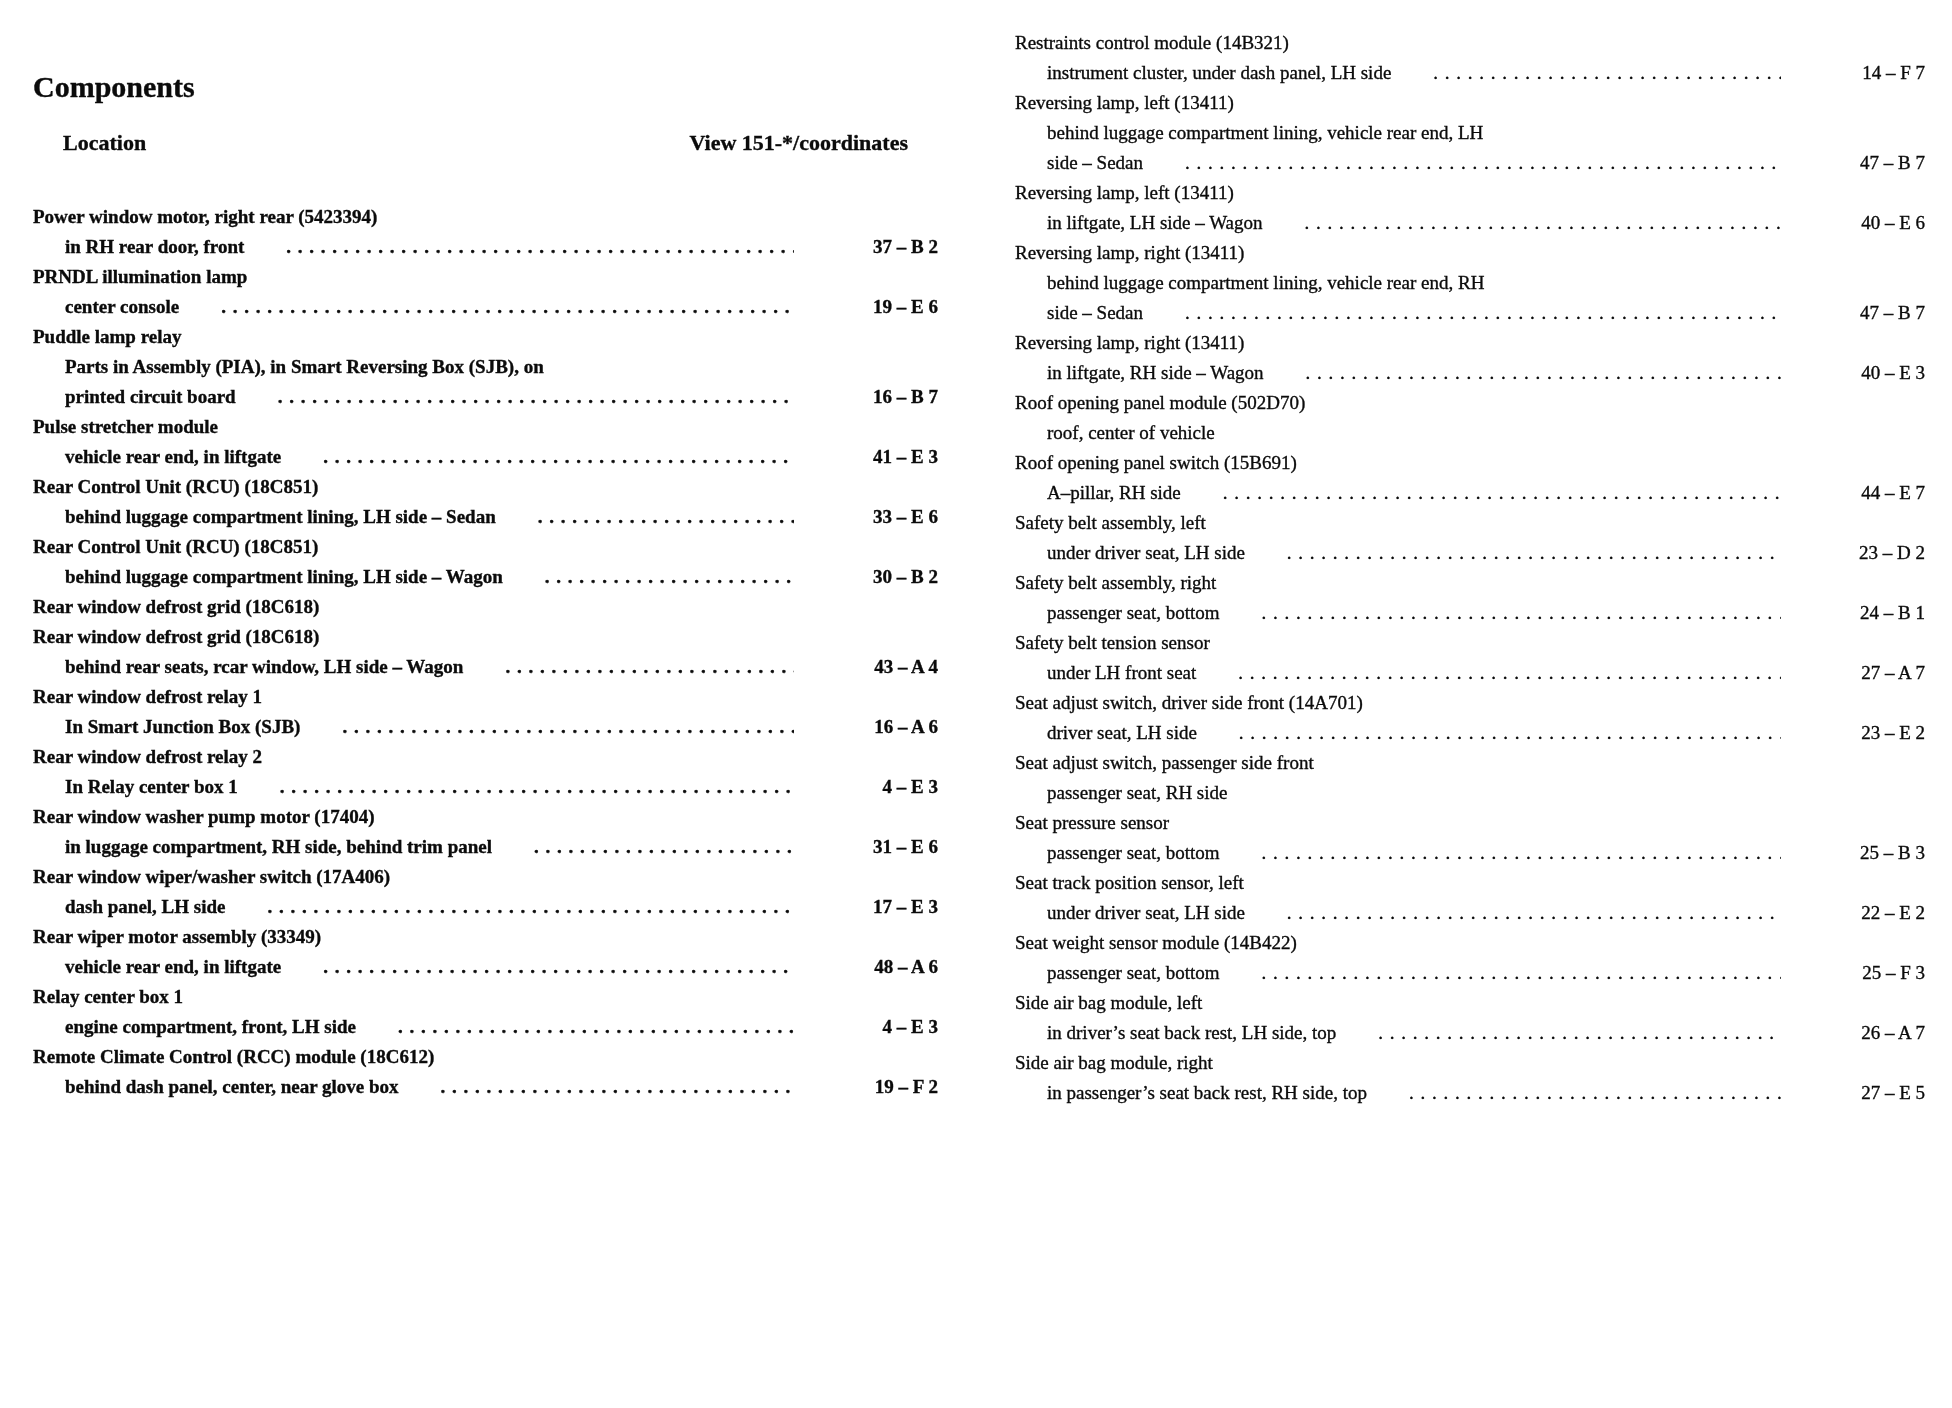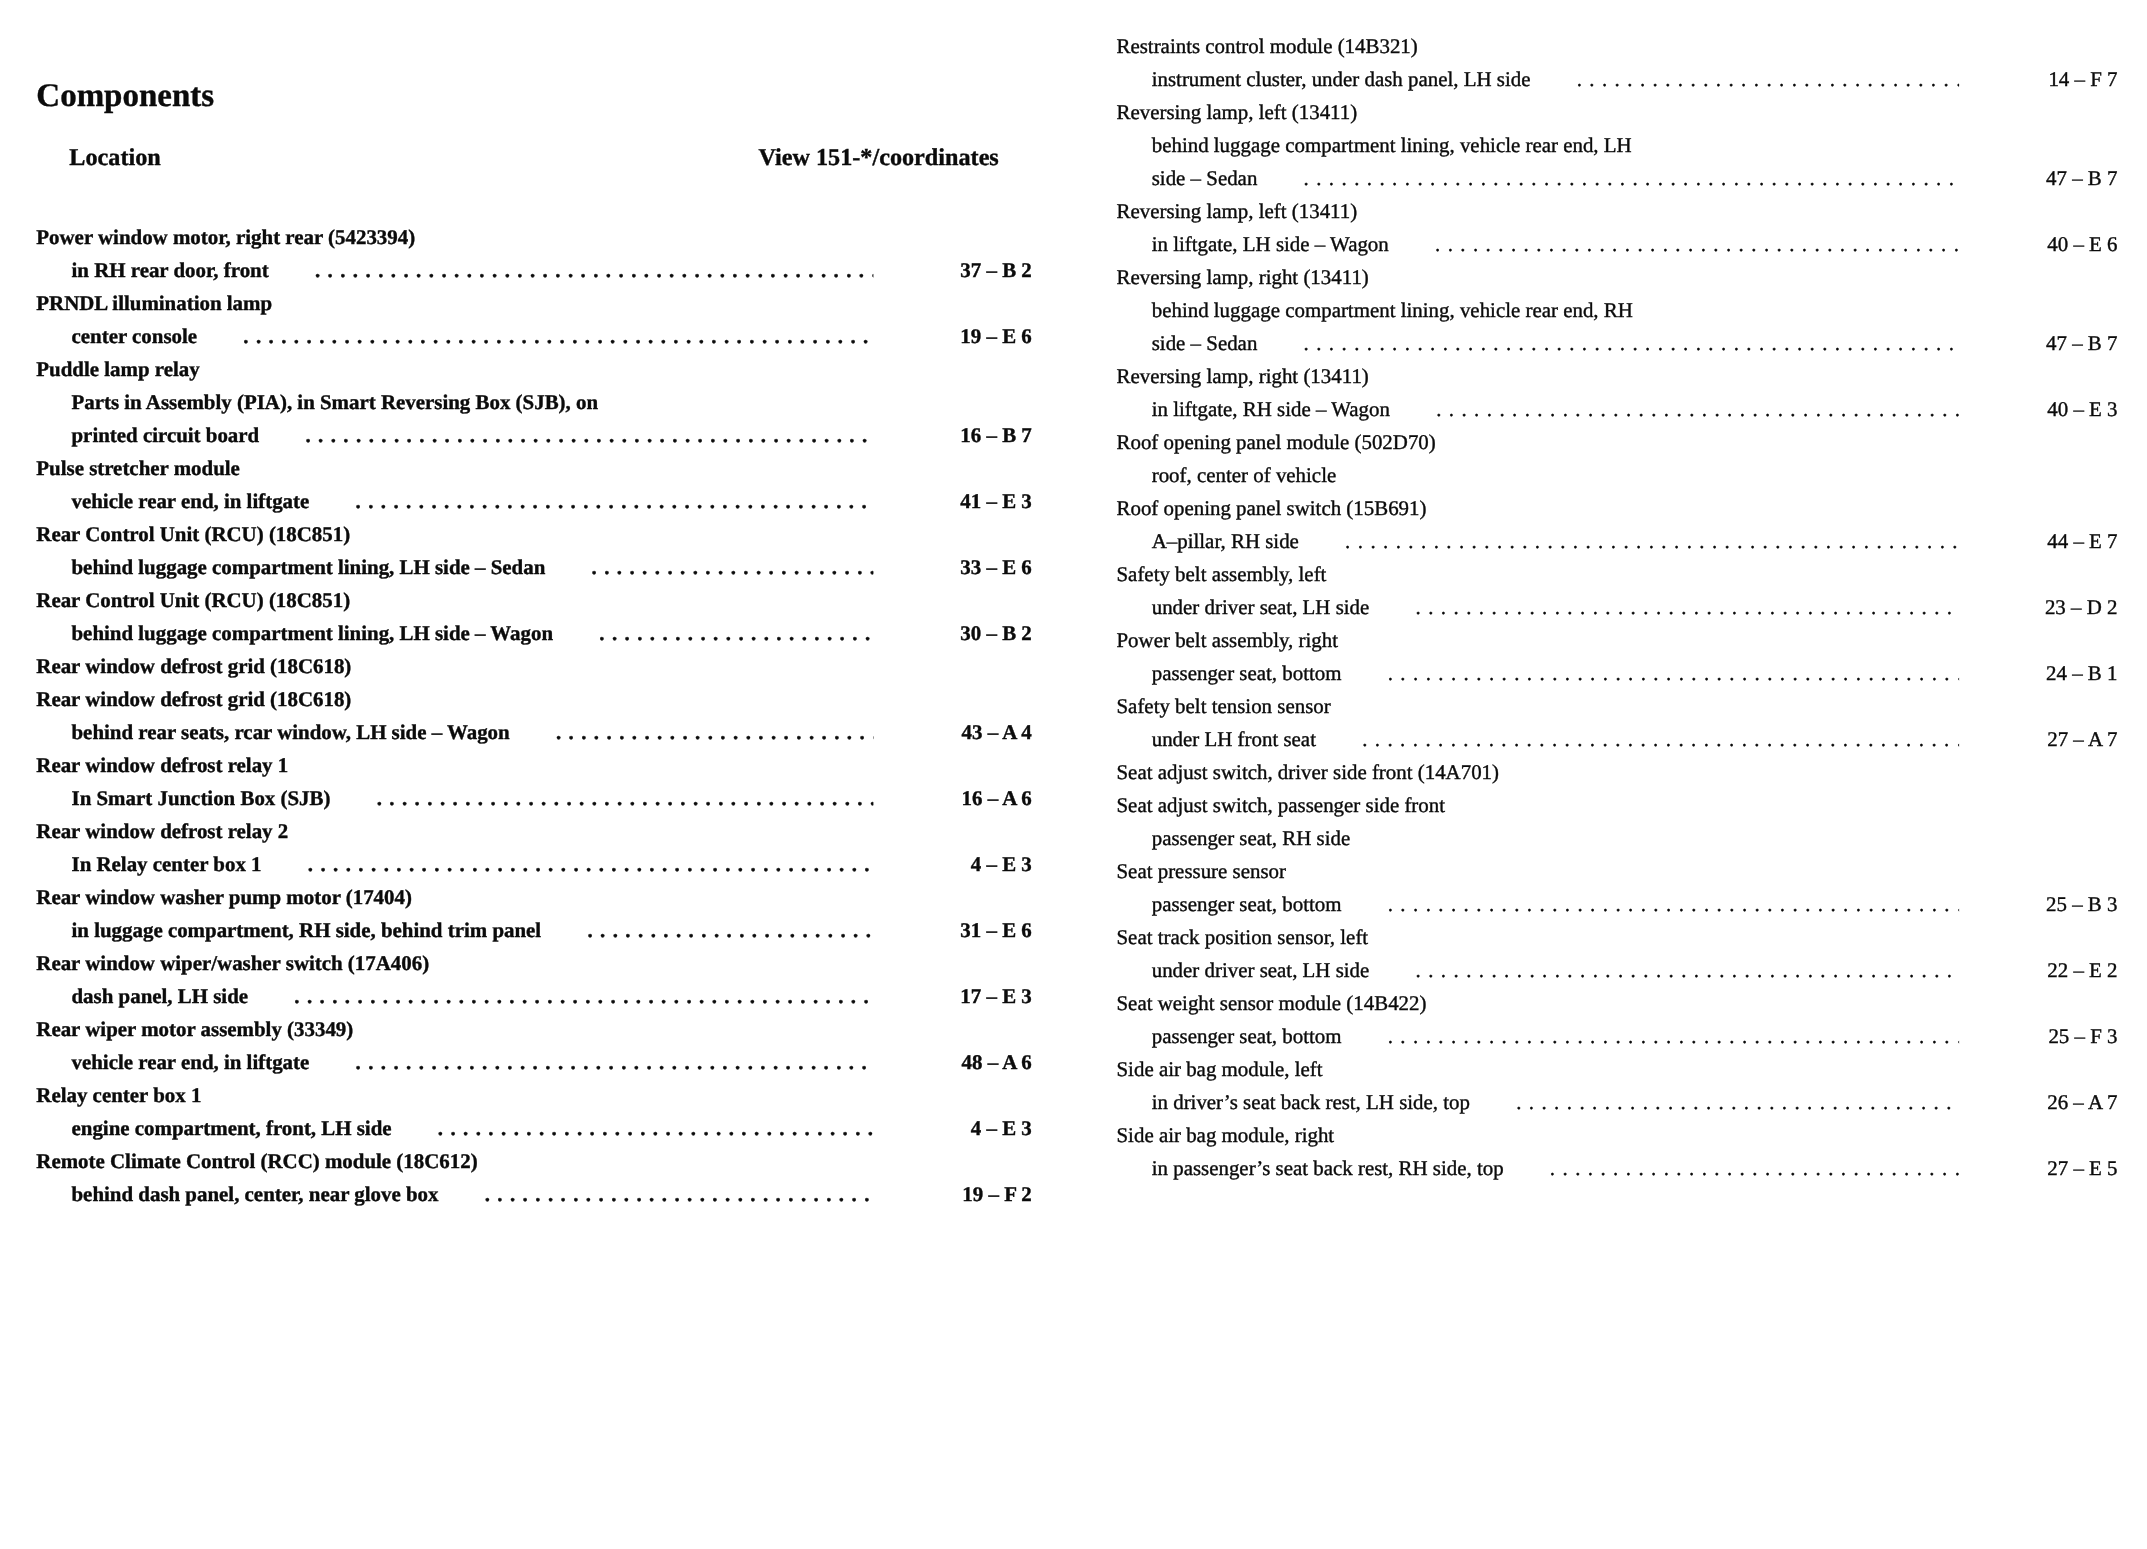--- a/index.html
+++ b/index.html
@@ -320,21 +320,21 @@
     <div class="name">Safety belt assembly, left</div>
 
   <div class="loc-line">
     <span class="loc-text">under driver seat, LH side</span>
     <span class="leader"></span>
     <span class="coord">23 – D 2</span>
   </div>
 </div>
 
   <div class="entry">
-    <div class="name">Power belt assembly, right</div>
+    <div class="name">Safety belt assembly, right</div>
 
   <div class="loc-line">
     <span class="loc-text">passenger seat, bottom</span>
     <span class="leader"></span>
     <span class="coord">24 – B 1</span>
   </div>
 </div>
 
   <div class="entry">
     <div class="name">Safety belt tension sensor</div>
@@ -342,20 +342,25 @@
   <div class="loc-line">
     <span class="loc-text">under LH front seat</span>
     <span class="leader"></span>
     <span class="coord">27 – A 7</span>
   </div>
 </div>
 
   <div class="entry">
     <div class="name">Seat adjust switch, driver side front (14A701)</div>
 
+  <div class="loc-line">
+    <span class="loc-text">driver seat, LH side</span>
+    <span class="leader"></span>
+    <span class="coord">23 – E 2</span>
+  </div>
 </div>
 
   <div class="entry">
     <div class="name">Seat adjust switch, passenger side front</div>
 
   <div class="loc-line">
     <span class="loc-text">passenger seat, RH side</span>
 
   </div>
 </div>

